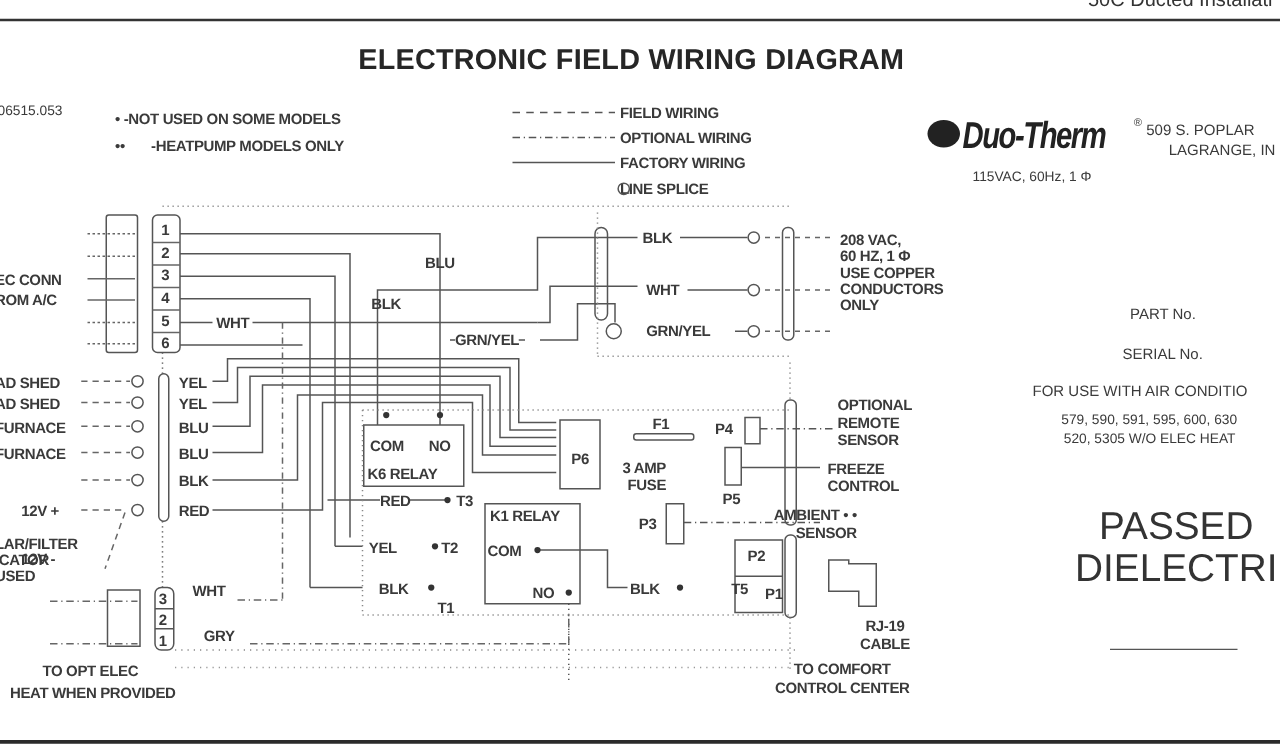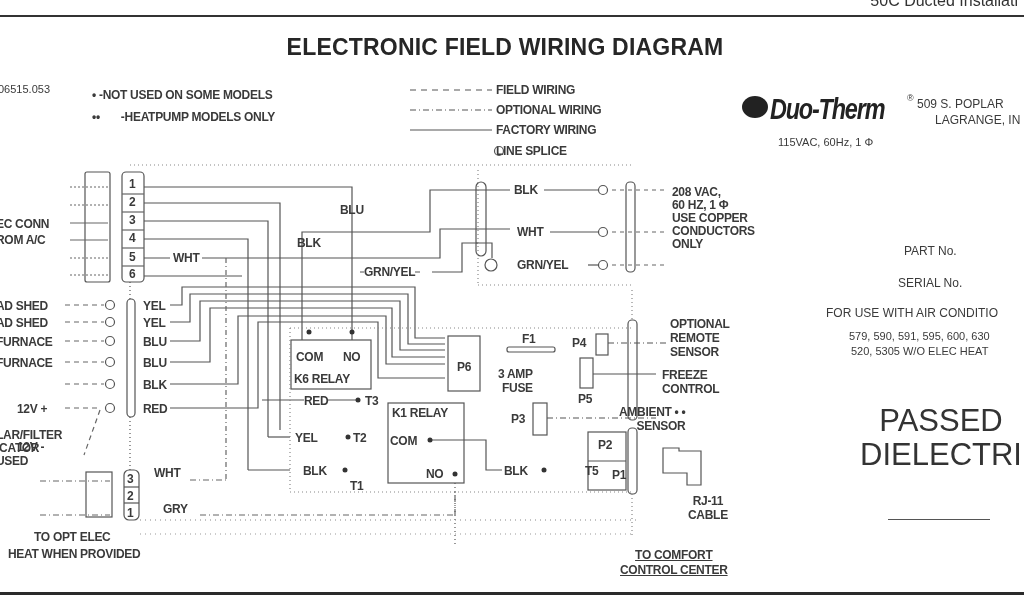--- a/index.html
+++ b/index.html
@@ -280,24 +280,24 @@
 </div>
 <div class="abs lbl" style="left:662px;top:368px;line-height:14px;">
   <div>FREEZE</div>
   <div>CONTROL</div>
 </div>
 <div class="abs lbl" style="left:619px;top:405px;line-height:14px;text-align:right;">
   <div>AMBIENT • •</div>
   <div>SENSOR</div>
 </div>
 <div class="abs lbl" style="left:688px;top:494px;line-height:14px;text-align:center;">
-  <div>RJ-11</div>
+  <div>RJ-19</div>
   <div>CABLE</div>
 </div>
-<div class="abs lbl" style="left:620px;top:548px;line-height:15px;text-align:center;text-decoration:underline;">
+<div class="abs lbl" style="left:620px;top:528px;line-height:15px;text-align:center;">
   <div>TO COMFORT</div>
   <div>CONTROL CENTER</div>
 </div>
 
 <div class="abs right-sm" style="left:904px;top:244px;">PART No.</div>
 <div class="abs right-sm" style="left:898px;top:276px;">SERIAL No.</div>
 <div class="abs right-sm" style="left:826px;top:306px;">FOR USE WITH AIR CONDITIO</div>
 <div class="abs sm" style="left:849px;top:330px;">579, 590, 591, 595, 600, 630</div>
 <div class="abs sm" style="left:851px;top:345px;">520, 5305 W/O ELEC HEAT</div>
 <div class="abs passed" style="left:836px;">

